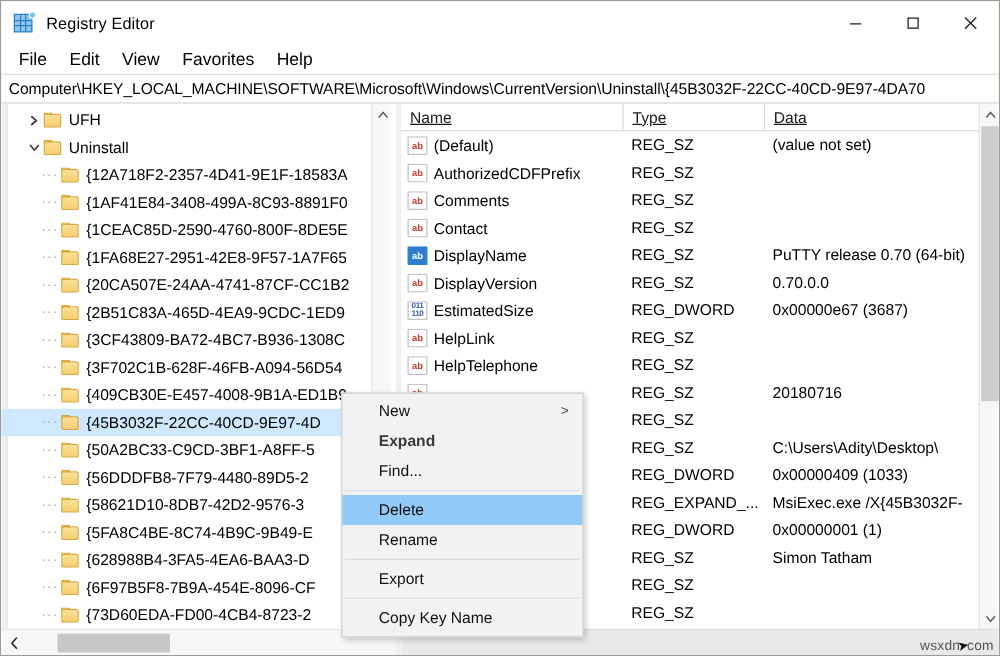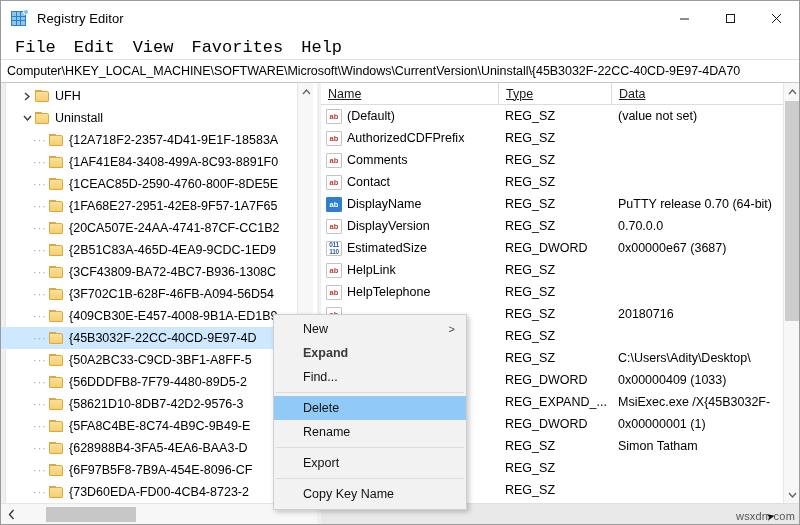--- a/index.html
+++ b/index.html
@@ -56,24 +56,23 @@
   .winbtn svg { display: block; }
 
   
   .menubar {
     position: absolute; left: 0; top: 35px; width: 798px; height: 23px;
     background: #ffffff;
     display: flex; align-items: center;
     padding-left: 5px;
   }
   .menuitem {
-    font-size: 17px; color: #000000;
+    font-size: 14px; color: #000000;
     padding: 3px 9px 4px 9px;
     white-space: nowrap;
-    font-family: Liberation Mono, monospace;
   }
 
   
   .addressbar {
     position: absolute; left: 0; top: 58px; width: 798px; height: 24px;
     background: #ffffff;
     border-top: 1px solid #e0e0e0;
     border-bottom: 1px solid #c8c8c8;
     display: flex; align-items: center;
     overflow: hidden;
@@ -180,21 +179,21 @@
   }
   .colhead .c { padding-left: 7px; height: 22px; line-height: 22px; overflow: hidden; text-decoration: underline; }
   .colhead .c.name { width: 177px; }
   .colhead .c.type { width: 113px; border-left: 1px solid #dcdcdc; }
   .colhead .c.data { width: 172px; border-left: 1px solid #dcdcdc; }
   .valrows { position: absolute; left: 0; top: 22px; width: 462px; }
   .vrow {
     height: 22px; display: flex; align-items: center;
     font-size: 12.5px; color: #000000; white-space: nowrap;
   }
-  .vrow .cname { width: 177px; display: flex; align-items: flex-start; padding-left: 5px; overflow: hidden; }
+  .vrow .cname { width: 177px; display: flex; align-items: flex-end; padding-left: 5px; overflow: hidden; }
   .vrow .ctype { width: 113px; padding-left: 7px; overflow: hidden; }
   .vrow .cdata { width: 172px; padding-left: 7px; overflow: hidden; }
 
   .regicon {
     width: 16px; height: 15px; flex: 0 0 auto; margin-right: 5px;
     position: relative;
     background: #ffffff;
     border: 1px solid #c3c3c3;
     border-radius: 1px;
     display: flex; align-items: center; justify-content: center;

